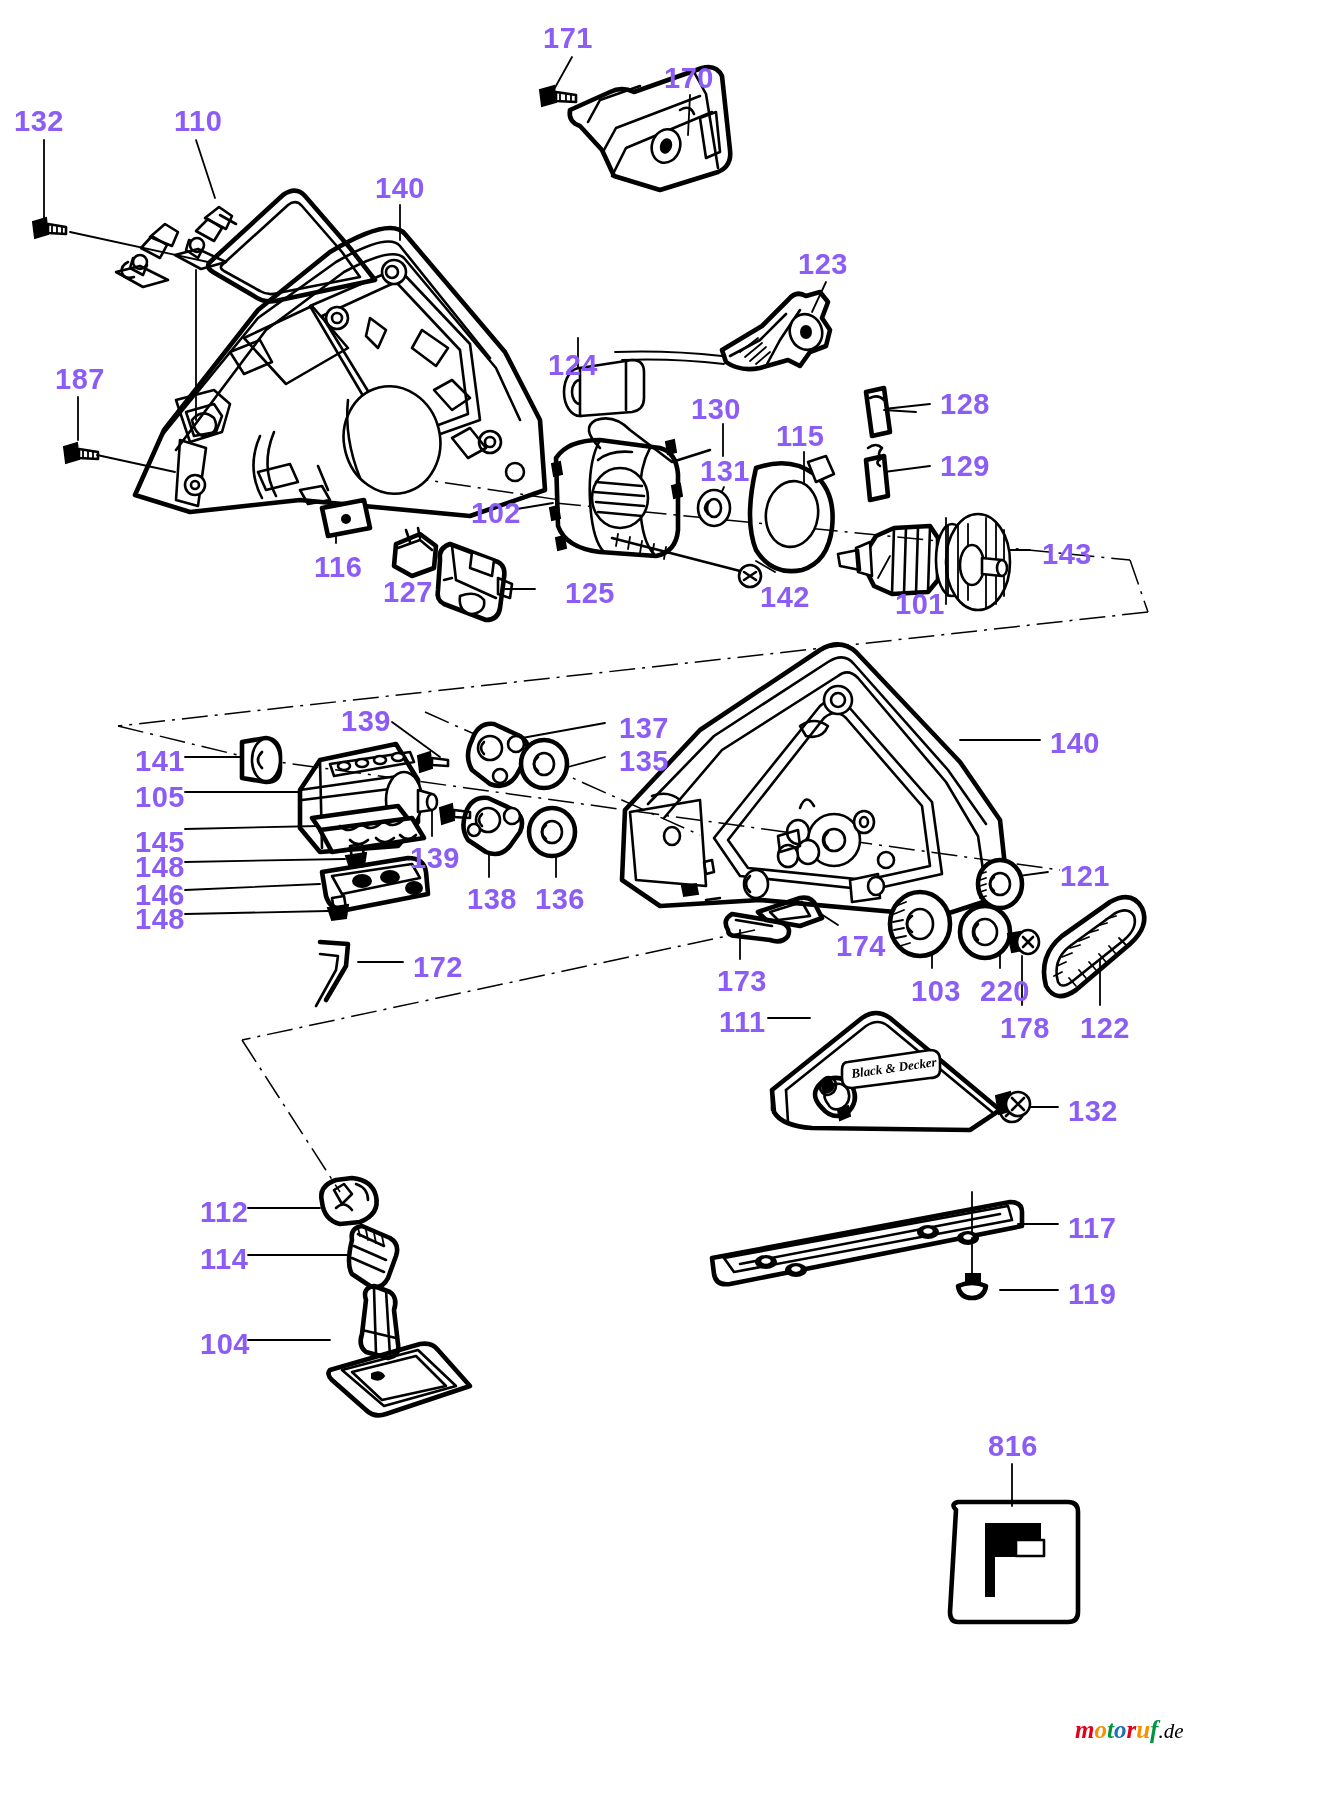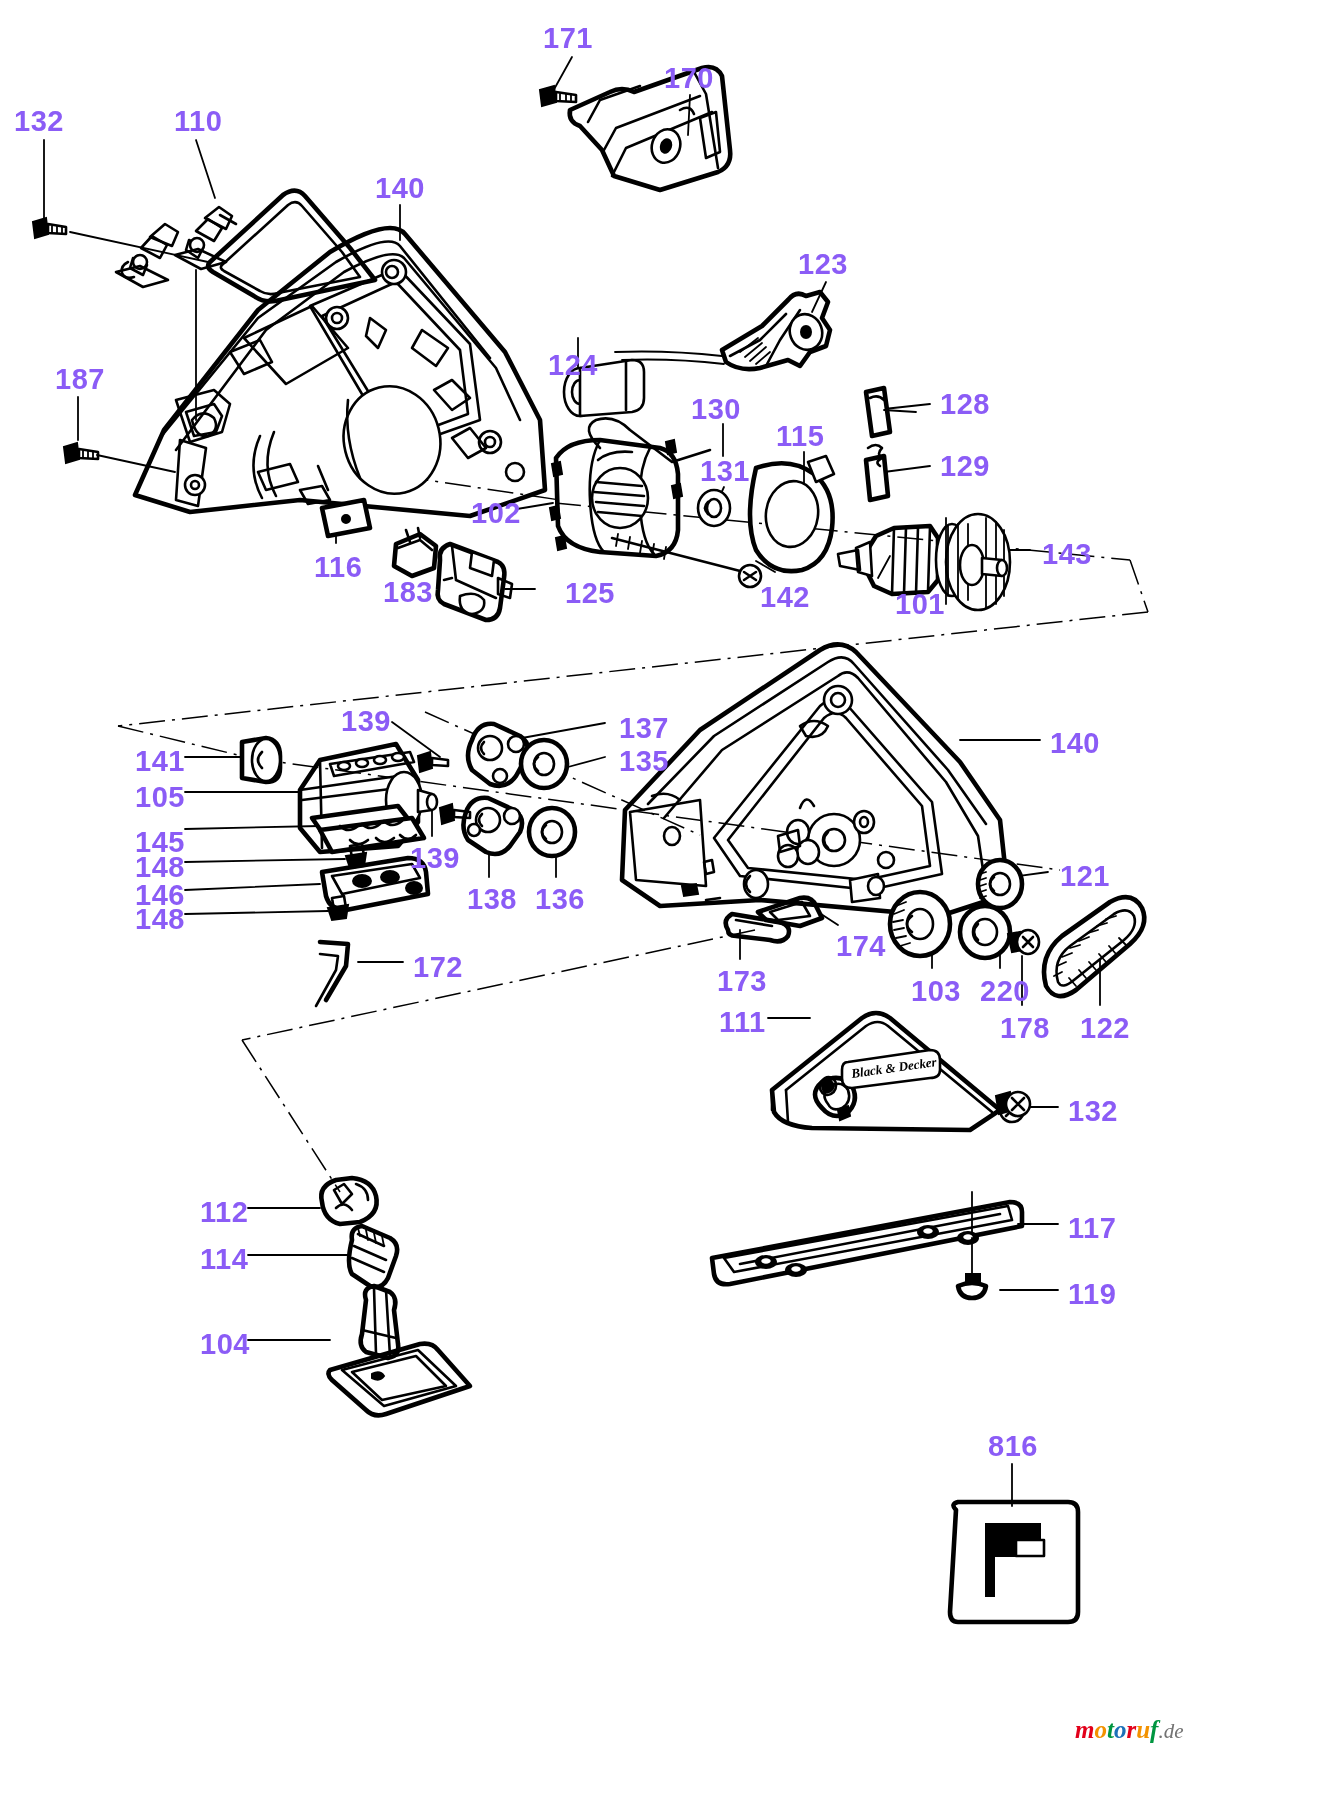--- a/index.html
+++ b/index.html
@@ -28,21 +28,21 @@
   
   #watermark { position: absolute; left: 1075px; top: 1716px; font-size: 25px;
                font-family: "Liberation Serif", serif; font-style: italic; }
   #watermark .m { color:#e2001a; font-weight:bold;}
   #watermark .o1 { color:#f39200; font-weight:bold;}
   #watermark .t { color:#009640; font-weight:bold;}
   #watermark .o2 { color:#1d71b8; font-weight:bold;}
   #watermark .r { color:#e2001a; font-weight:bold;}
   #watermark .u { color:#f39200; font-weight:bold;}
   #watermark .f { color:#009640; font-weight:bold;}
-  #watermark .de { color:#737373; font-weight:normal; font-size:21px;}
+  #watermark .de { color:#000000; font-weight:normal; font-size:21px;}
   .bd-logo { position:absolute; font-family:"Liberation Serif", serif; font-style:italic;
              font-weight:bold; font-size:13px; color:#000; }
 </style>
 </head>
 <body>
 
 <div id="diagram-root">
 
 <svg id="art" viewBox="0 0 1335 1800">
   <defs>
@@ -603,21 +603,21 @@
       <div class="cal lbl" style="left: 55px; top: 363px;">187</div>
       <div class="cal lbl" style="left: 548px; top: 305px; margin-top: 44px;">124</div>
       <div class="cal lbl" style="left: 798px; top: 248px;">123</div>
       <div class="cal lbl" style="left: 691px; top: 393px;">130</div>
       <div class="cal lbl" style="left: 776px; top: 420px;">115</div>
       <div class="cal lbl" style="left: 700px; top: 455px;">131</div>
       <div class="cal lbl" style="left: 940px; top: 388px;">128</div>
       <div class="cal lbl" style="left: 940px; top: 450px;">129</div>
       <div class="cal lbl" style="left: 471px; top: 497px;">102</div>
       <div class="cal lbl" style="left: 314px; top: 551px;">116</div>
-      <div class="cal lbl" style="left: 383px; top: 576px;">183</div>
+      <div class="cal lbl" style="left: 383px; top: 576px;">127</div>
       <div class="cal lbl" style="left: 545px; top: 577px; margin-left: 20px;">125</div>
       <div class="cal lbl" style="left: 760px; top: 581px;">142</div>
       <div class="cal lbl" style="left: 895px; top: 588px;">101</div>
       <div class="cal lbl" style="left: 1042px; top: 538px;">143</div>
       <div class="cal lbl" style="left: 341px; top: 705px;">139</div>
       <div class="cal lbl" style="left: 619px; top: 712px;">137</div>
       <div class="cal lbl" style="left: 1050px; top: 727px;">140</div>
       <div class="cal lbl" style="left: 135px; top: 745px;">141</div>
       <div class="cal lbl" style="left: 619px; top: 745px;">135</div>
       <div class="cal lbl" style="left: 135px; top: 781px;">105</div>

